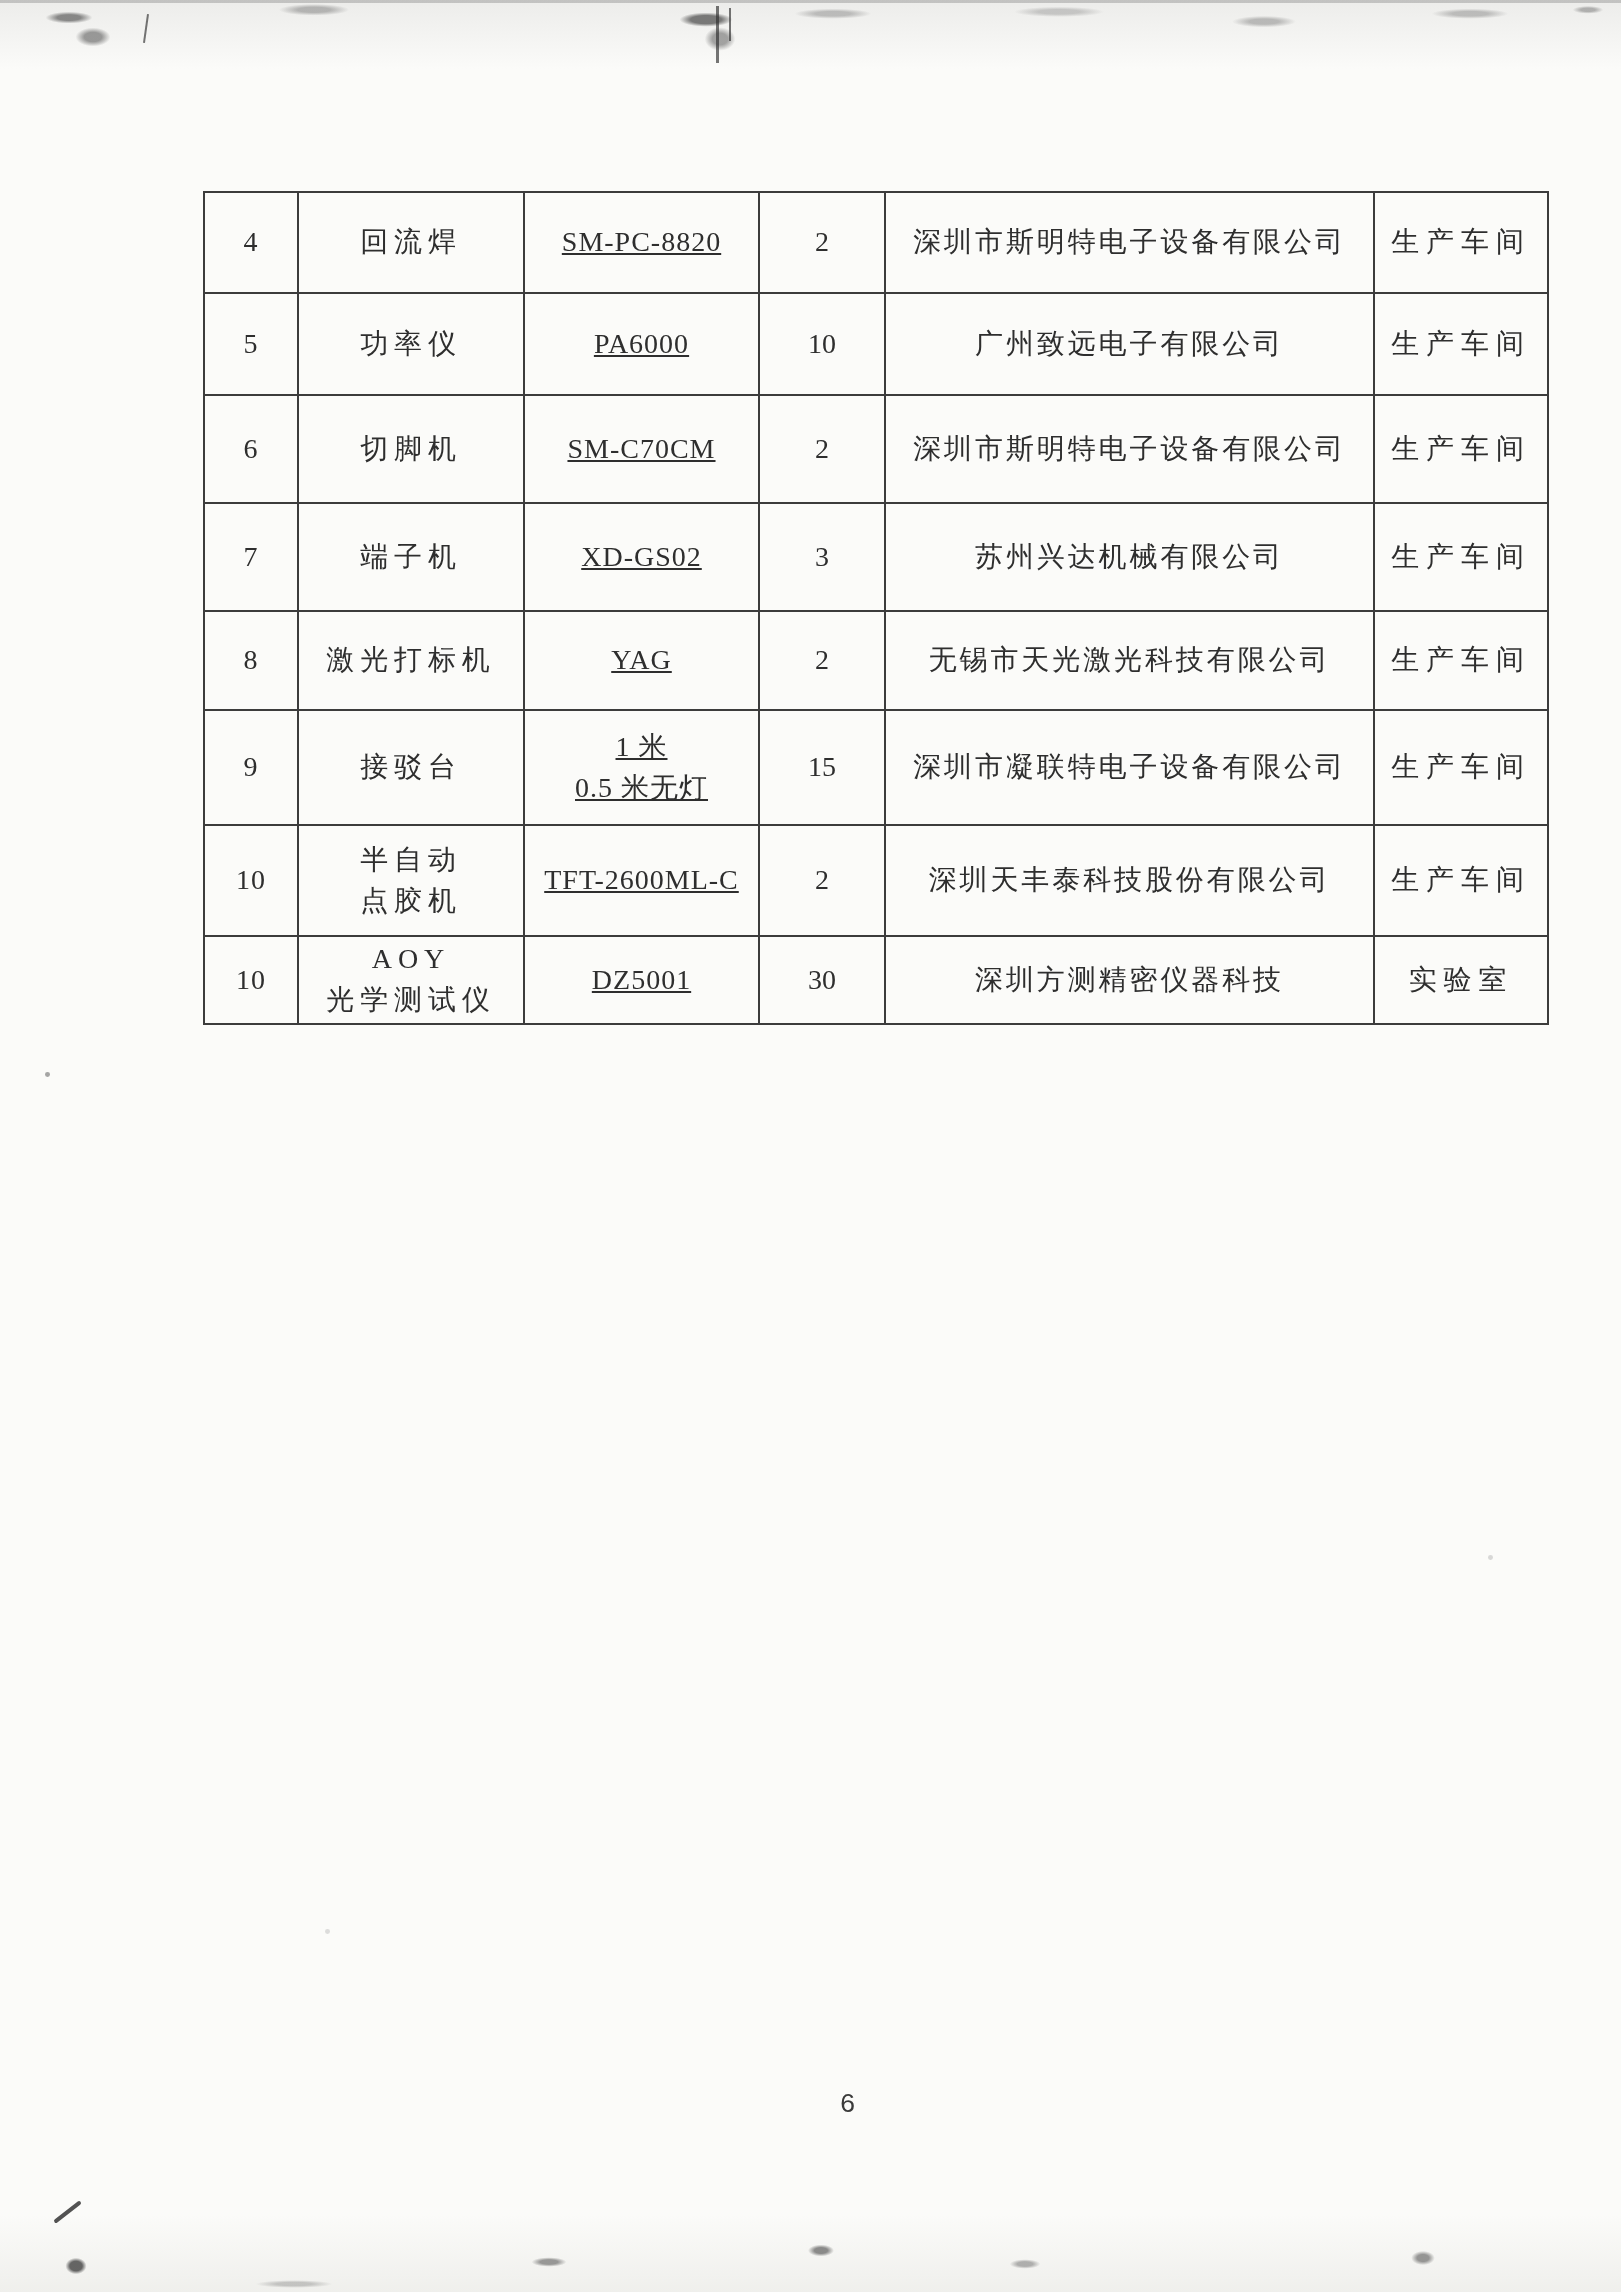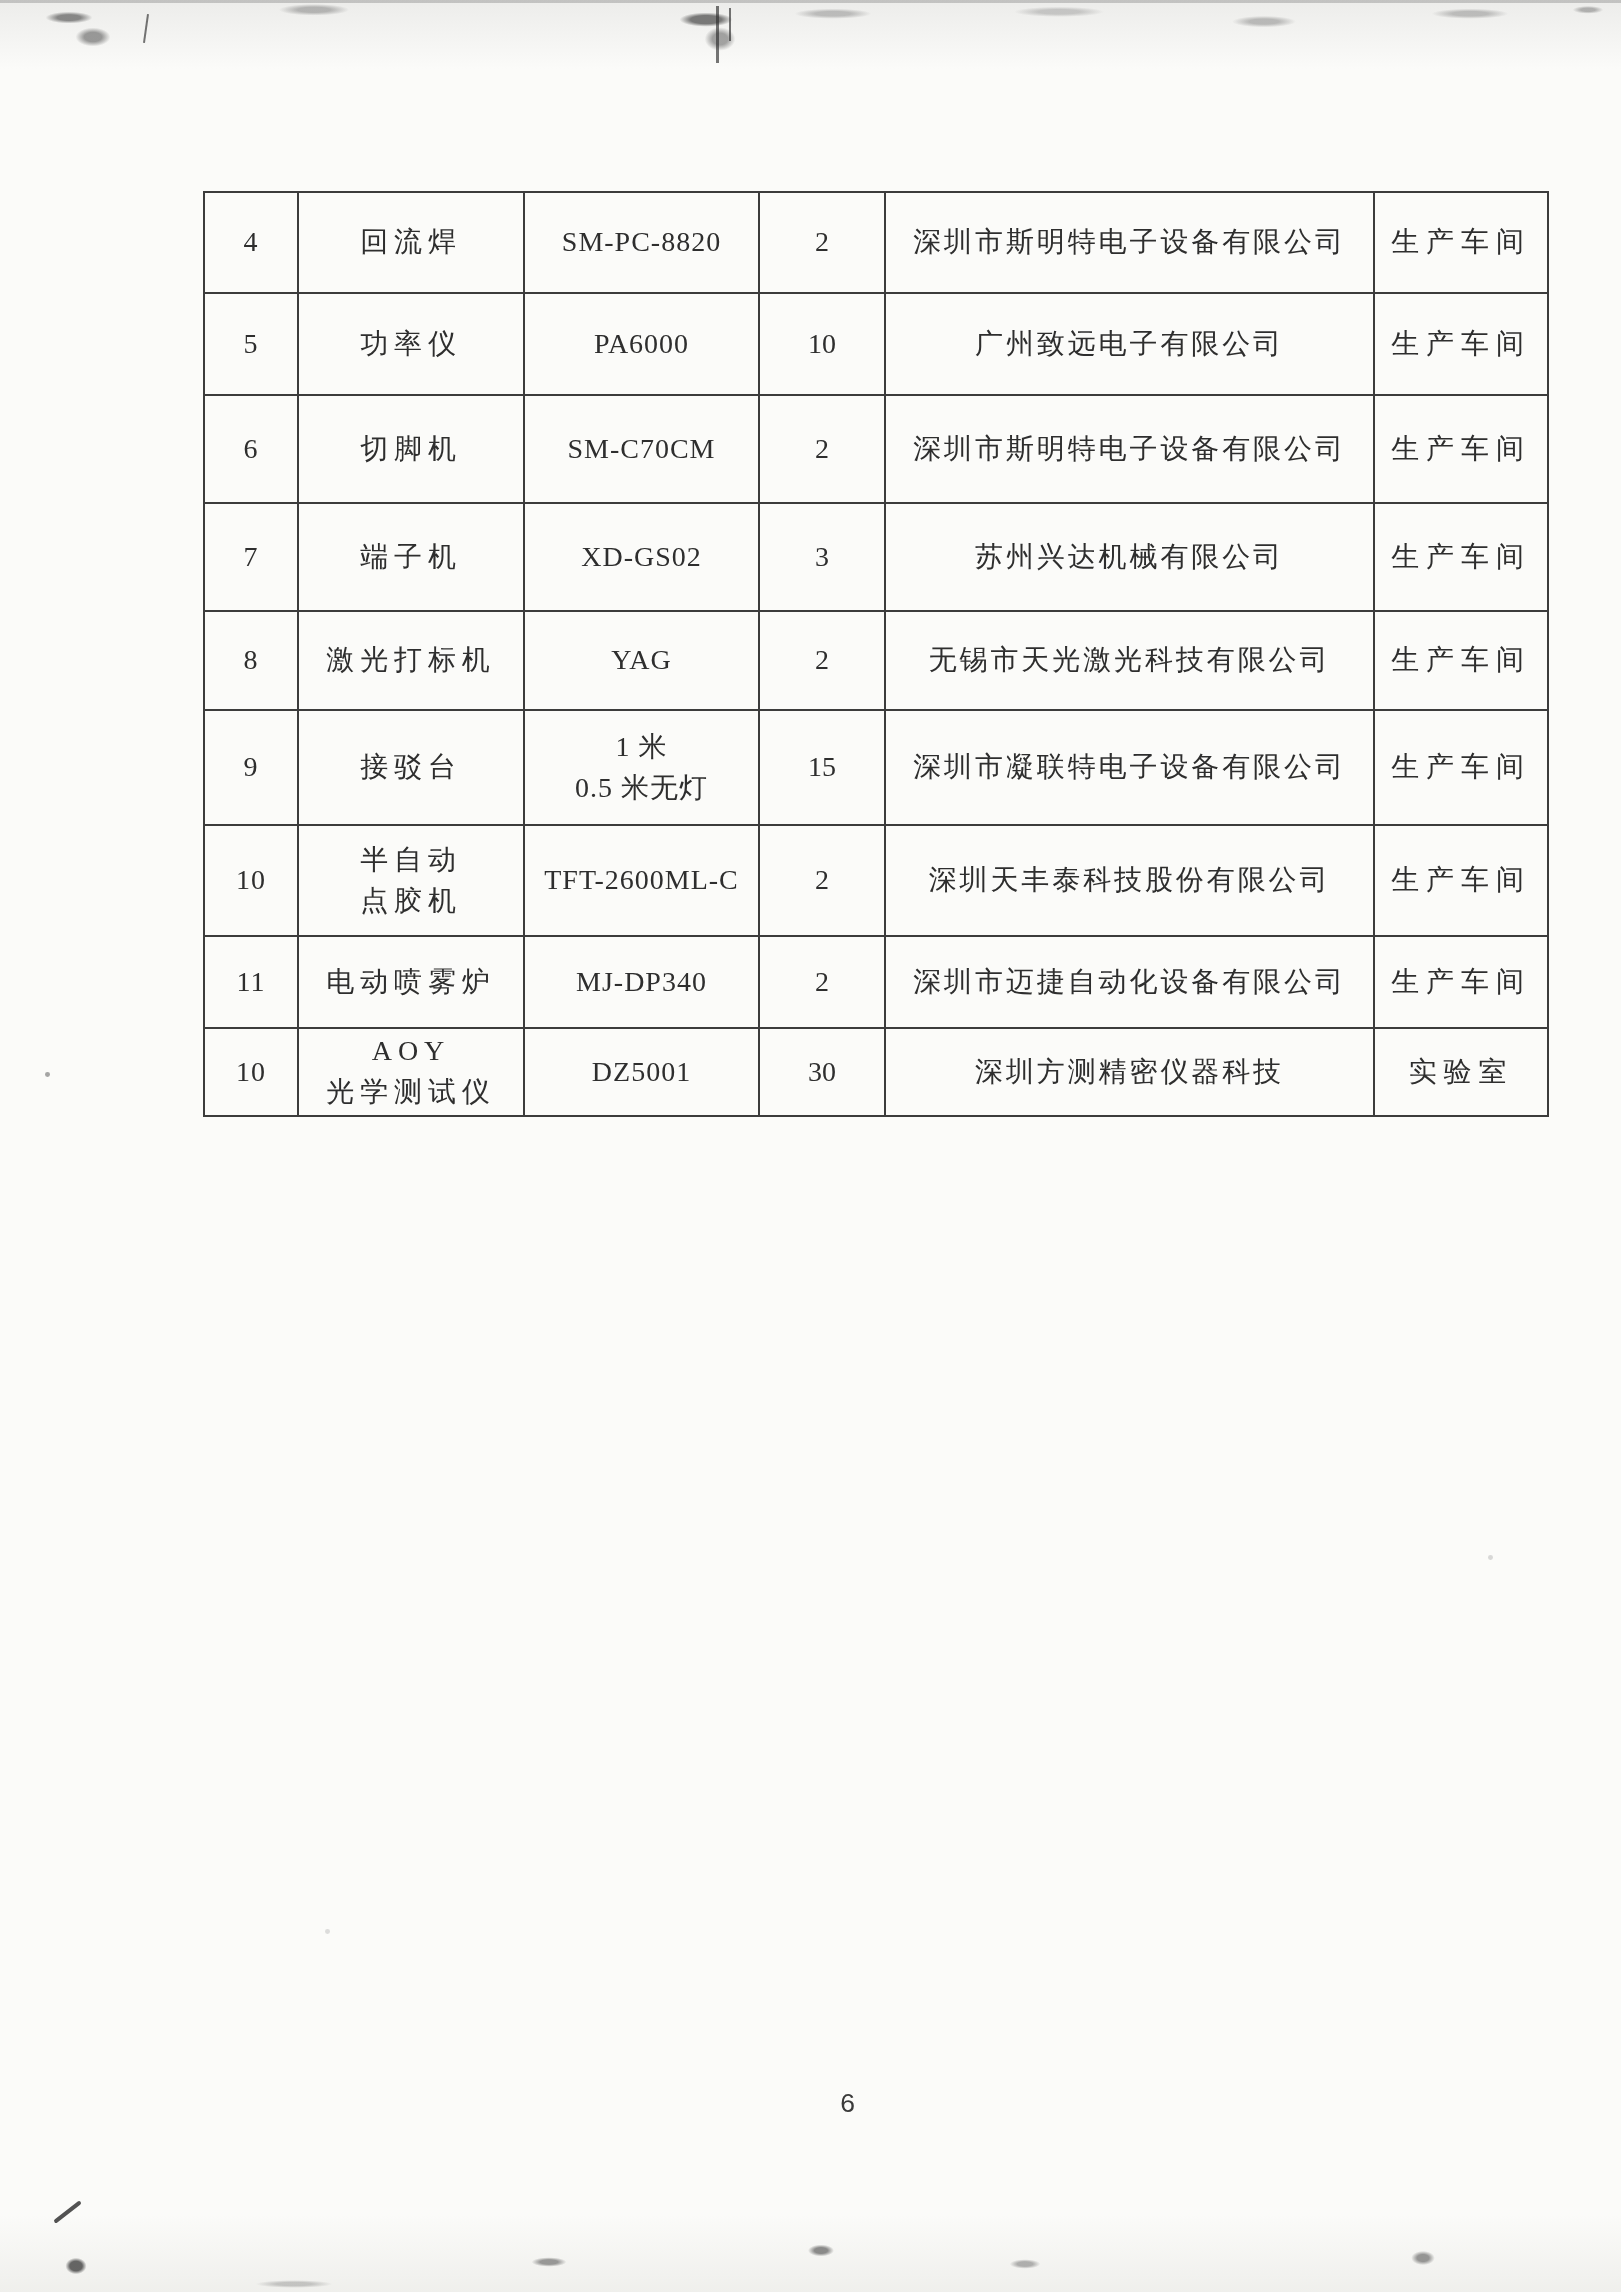--- a/index.html
+++ b/index.html
@@ -56,21 +56,21 @@
     border:2px solid #3c3c3c;
     text-align:center;vertical-align:middle;
     font-size:28px;line-height:1.45;
     white-space:pre-line;
     padding:0 5.9px;box-sizing:border-box;
     color:#2e2e2e;
   }
   table.equip{border:2.9px solid #353535;}
   td.c-no{font-size:29px;letter-spacing:1px;}
   td.c-name{letter-spacing:5.9px;}
-  td.c-model{font-size:29px;letter-spacing:1px;}
+  td.c-model{font-size:29px;letter-spacing:1px;text-decoration:underline;}
   td.c-qty{font-size:29px;}
   td.c-supplier{letter-spacing:2.9px;}
   td.c-location{letter-spacing:6.9px;}
 
   .page-number{
     position:absolute;left:828px;top:2088px;width:39px;text-align:center;
     font-family:"Liberation Sans", sans-serif;font-size:26.5px;color:#3a3a3a;
   }
 </style>
 </head>
@@ -142,28 +142,20 @@
     </tr>
     <tr style="height:111px">
       <td class="c-no">10</td>
       <td class="c-name">半自动
 点胶机</td>
       <td class="c-model">TFT-2600ML-C</td>
       <td class="c-qty">2</td>
       <td class="c-supplier">深圳天丰泰科技股份有限公司</td>
       <td class="c-location">生产车间</td>
     </tr>
-    <tr style="height:92px">
-      <td class="c-no">11</td>
-      <td class="c-name">电动喷雾炉</td>
-      <td class="c-model">MJ-DP340</td>
-      <td class="c-qty">2</td>
-      <td class="c-supplier">深圳市迈捷自动化设备有限公司</td>
-      <td class="c-location">生产车间</td>
-    </tr>
     <tr style="height:88px">
       <td class="c-no">10</td>
       <td class="c-name">AOY
 光学测试仪</td>
       <td class="c-model">DZ5001</td>
       <td class="c-qty">30</td>
       <td class="c-supplier">深圳方测精密仪器科技</td>
       <td class="c-location">实验室</td>
     </tr>
   </tbody>

